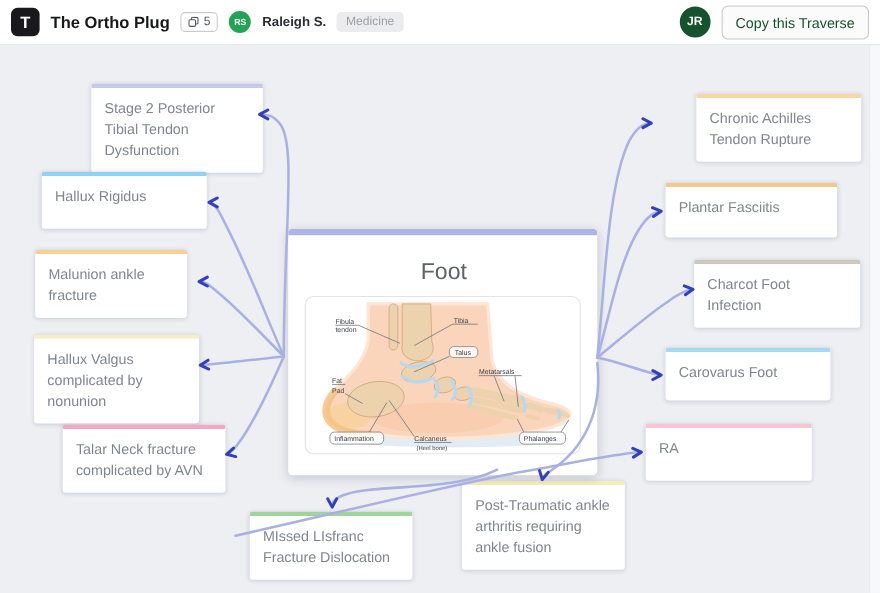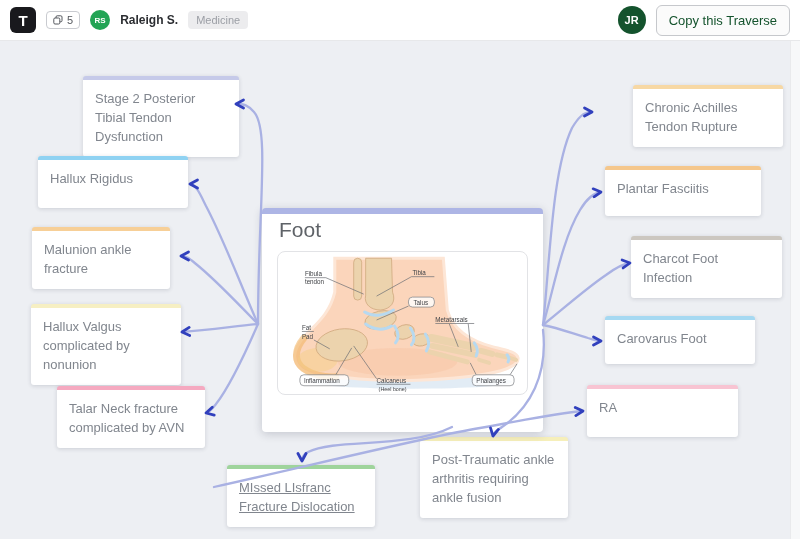--- a/index.html
+++ b/index.html
@@ -30,35 +30,36 @@
   
   #canvas{position:absolute;inset:0;}
   .node{
     position:absolute;background:#fff;border-top:4px solid #ccc;border-radius:3px;
     box-shadow:0 1px 4px rgba(30,35,60,.16);padding:10px 12px;box-sizing:border-box;
     color:#81868e;font-size:13px;line-height:1.45;z-index:2;cursor:pointer;
   }
   .foot-card{
     position:absolute;left:262px;top:208px;width:281px;height:224px;background:#fff;
     border-top:6px solid #adb5e5;border-radius:4px;box-shadow:0 2px 10px rgba(30,35,60,.2);
-    box-sizing:border-box;padding:2px 15px;z-index:2;cursor:pointer;
+    box-sizing:border-box;padding:20px 15px;z-index:2;cursor:pointer;text-align:center;
   }
   .foot-title{font-size:21px;color:#5f6368;margin:2px 0 9px 2px;}
   .foot-img{border:1px solid #e2e3e6;border-radius:8px;display:block;background:#fff;}
   #edges{position:absolute;inset:0;z-index:5;pointer-events:none;}
   .scroll-rail{position:absolute;top:41px;right:0;width:9px;bottom:0;background:#f7f8f9;
     border-left:1px solid #e9eaec;z-index:6;}
 </style>
 </head>
 <body>
 
 <header>
   <div class="logo">
     <span>T</span>
   </div>
+  <div class="board-title">The Ortho Plug</div>
   <div class="copies-badge">
     <svg width="10" height="10" viewBox="0 0 10 10">
       <rect x="3" y="0.8" width="6" height="6" rx="1.2" fill="none" stroke="#55585e" stroke-width="1"></rect>
       <rect x="0.8" y="3" width="6" height="6" rx="1.2" fill="#fff" stroke="#55585e" stroke-width="1"></rect>
     </svg>
     <span>5</span>
   </div>
   <div class="avatar rs">
     <span>RS</span>
   </div>
@@ -98,21 +99,21 @@
       </div>
       <div class="node" style="left: 631px; top: 236px; width: 151px; min-height: 52px; border-top-color: rgb(204, 199, 192);">
         <div>Charcot Foot Infection</div>
       </div>
       <div class="node" style="left: 605px; top: 316px; width: 150px; min-height: 48px; border-top-color: rgb(166, 217, 242);">
         <div>Carovarus Foot</div>
       </div>
       <div class="node" style="left: 587px; top: 385px; width: 151px; min-height: 52px; border-top-color: rgb(248, 196, 210);">
         <div>RA</div>
       </div>
-      <div class="node" style="left: 227px; top: 465px; width: 148px; min-height: 54px; border-top-color: rgb(159, 212, 156); text-decoration: underline;">
+      <div class="node" style="left: 227px; top: 465px; width: 148px; min-height: 54px; border-top-color: rgb(159, 212, 156);">
         <div>MIssed LIsfranc Fracture Dislocation</div>
       </div>
       <div class="node" style="left: 420px; top: 437px; width: 148px; min-height: 63px; border-top-color: rgb(246, 239, 186);">
         <div>Post-Traumatic ankle arthritis requiring ankle fusion</div>
       </div>
     </div>
 
   <div class="foot-card">
     <div class="foot-title">Foot</div>
     <svg class="foot-img" width="249" height="142" viewBox="0 0 250 142">

